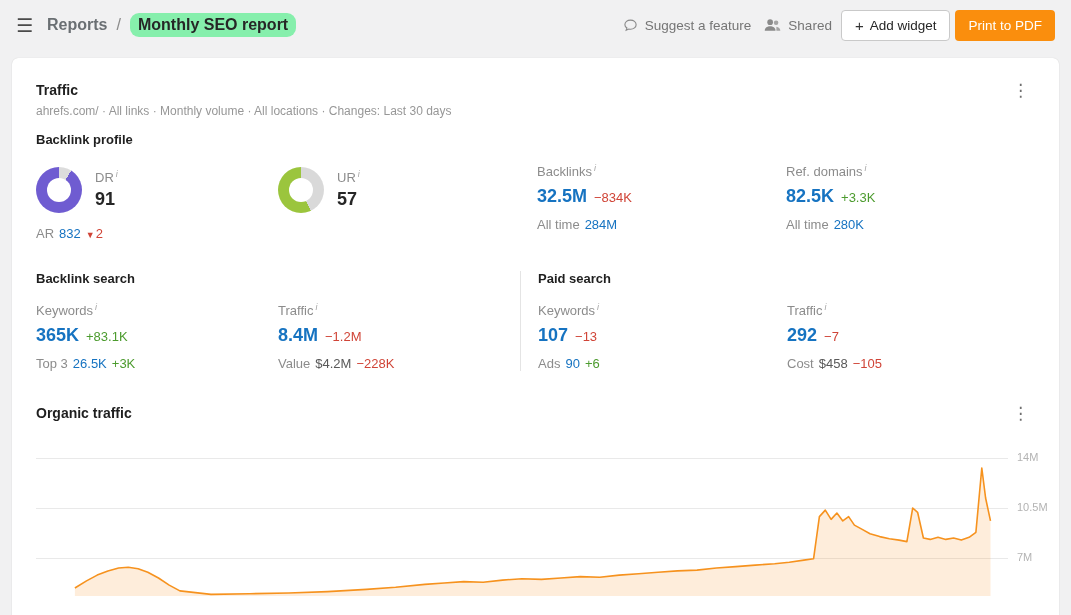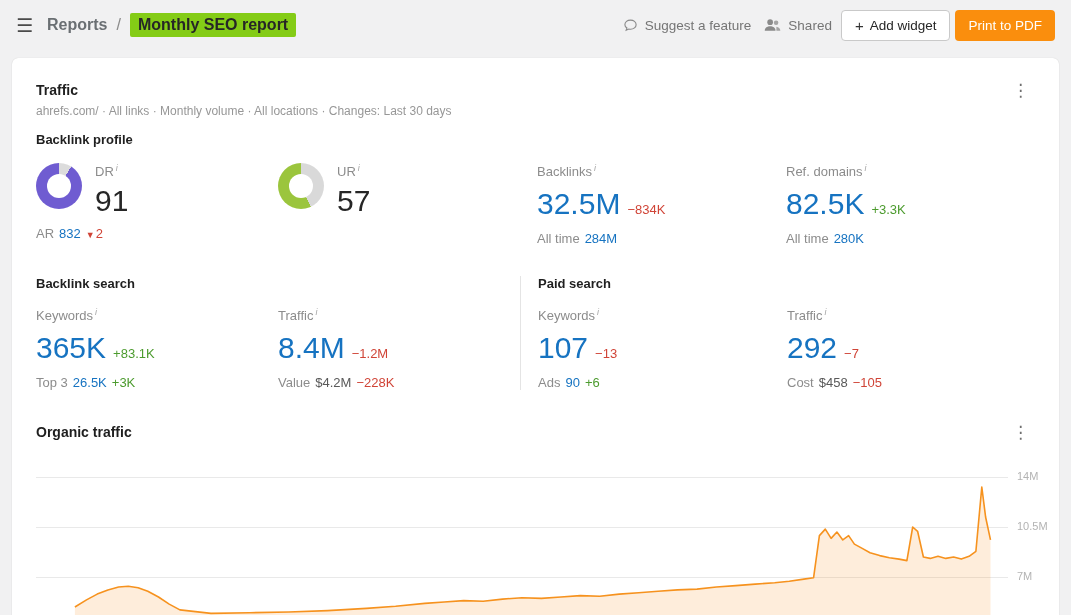--- a/index.html
+++ b/index.html
@@ -6,50 +6,50 @@
   html,body{width:1071px;height:615px;overflow:hidden}
   body{background:#f1f1f2;font-family:"Liberation Sans","DejaVu Sans",sans-serif;color:#333}
 
   
   .topbar{height:50px;display:flex;align-items:center;justify-content:space-between;padding:0 16px}
   .tb-left{display:flex;align-items:center;gap:14px}
   .hamburger{background:none;border:none;font-size:19px;color:#4a4a4a;cursor:pointer;line-height:1;font-family:inherit}
   .breadcrumb{display:flex;align-items:center;gap:9px;font-size:16px}
   .crumb-root{color:#6a6f73;font-weight:700;cursor:pointer}
   .crumb-sep{color:#8a8a8a;font-weight:400}
-  .crumb-current{font-weight:700;color:#262626;background:#84cc16;padding:3px 8px;border-radius:2px;cursor:pointer}
+  .crumb-current{font-weight:700;color:#262626;background:#86efac;padding:3px 8px;border-radius:9px;cursor:pointer}
   .tb-right{display:flex;align-items:center;gap:5px}
   .ghost-btn{display:flex;align-items:center;gap:7px;background:none;border:none;color:#757575;font-size:13.5px;padding:6px 4px;cursor:pointer;font-family:inherit}
   .ghost-btn .icon{display:flex;align-items:center}
   .outline-btn{display:flex;align-items:center;gap:6px;background:#fff;border:1px solid #c9c9c9;border-radius:4px;color:#262626;font-size:13.5px;padding:7px 13px;cursor:pointer;font-family:inherit}
   .outline-btn .plus{font-size:15px;line-height:1;color:#333}
   .primary-btn{background:#fa8e0d;border:none;border-radius:4px;color:#fff;font-size:13.5px;padding:8px 13px;cursor:pointer;font-family:inherit}
 
   
   .card{margin:8px 12px 0;background:#fff;border-radius:6px;box-shadow:0 0 1px rgba(0,0,0,.18),0 1px 2px rgba(0,0,0,.06);padding:24px 24px 0;height:580px}
   .widget-head{display:flex;justify-content:space-between;align-items:flex-start}
   .widget-head h2{font-size:14px;font-weight:700;color:#1f1f1f}
   .subtitle{margin-top:6px;font-size:12px;color:#979797}
   .kebab{background:none;border:none;color:#6f6f6f;font-size:17px;cursor:pointer;padding:0 6px;line-height:1;font-family:inherit}
 
   .sec-title{font-size:13px;font-weight:700;color:#1f1f1f;margin-top:14px}
 
   
   .bl-grid{display:grid;grid-template-columns:242px 259px 249px 1fr;margin-top:16px}
   .m-label{font-size:13px;color:#8c8c8c;height:20px}
   .info{font-size:9px;color:#a8a8a8;font-style:italic;margin-left:2px;cursor:pointer}
-  .big{font-size:30px;line-height:1.2;color:#262626;font-weight:400}
+  .big{font-size:18px;line-height:1.2;color:#262626;font-weight:700}
   .v-blue{color:#1673c1}.v-green{color:#4c9b2e}.v-red{color:#d04437}.v-dark{color:#262626}.s-dark{color:#595959}
   .val-row{display:flex;align-items:baseline;gap:7px;margin-top:3px}
   .delta{font-size:13px}
   .sub{margin-top:9px;font-size:13px;color:#8c8c8c;display:flex;gap:5px;align-items:baseline}
   .tri{font-size:9px;margin-right:1px}
   .link{cursor:pointer}
 
-  .donut-row{display:flex;gap:13px;height:54px}
+  .donut-row{display:flex;gap:13px;align-items:center;height:54px}
   .donut{width:46px;height:46px;border-radius:50%;position:relative;flex:0 0 46px}
   .donut::after{content:"";position:absolute;inset:11px;background:#fff;border-radius:50%}
 
   
   .split{display:grid;grid-template-columns:484px 1fr;margin-top:30px}
   .half.right{border-left:1px solid #e4e4e4;padding-left:17px}
   .half .sec-title{margin-top:0}
   .half-grid{display:grid;margin-top:16px}
   .half.left .half-grid{grid-template-columns:242px 1fr}
   .half.right .half-grid{grid-template-columns:249px 1fr}

